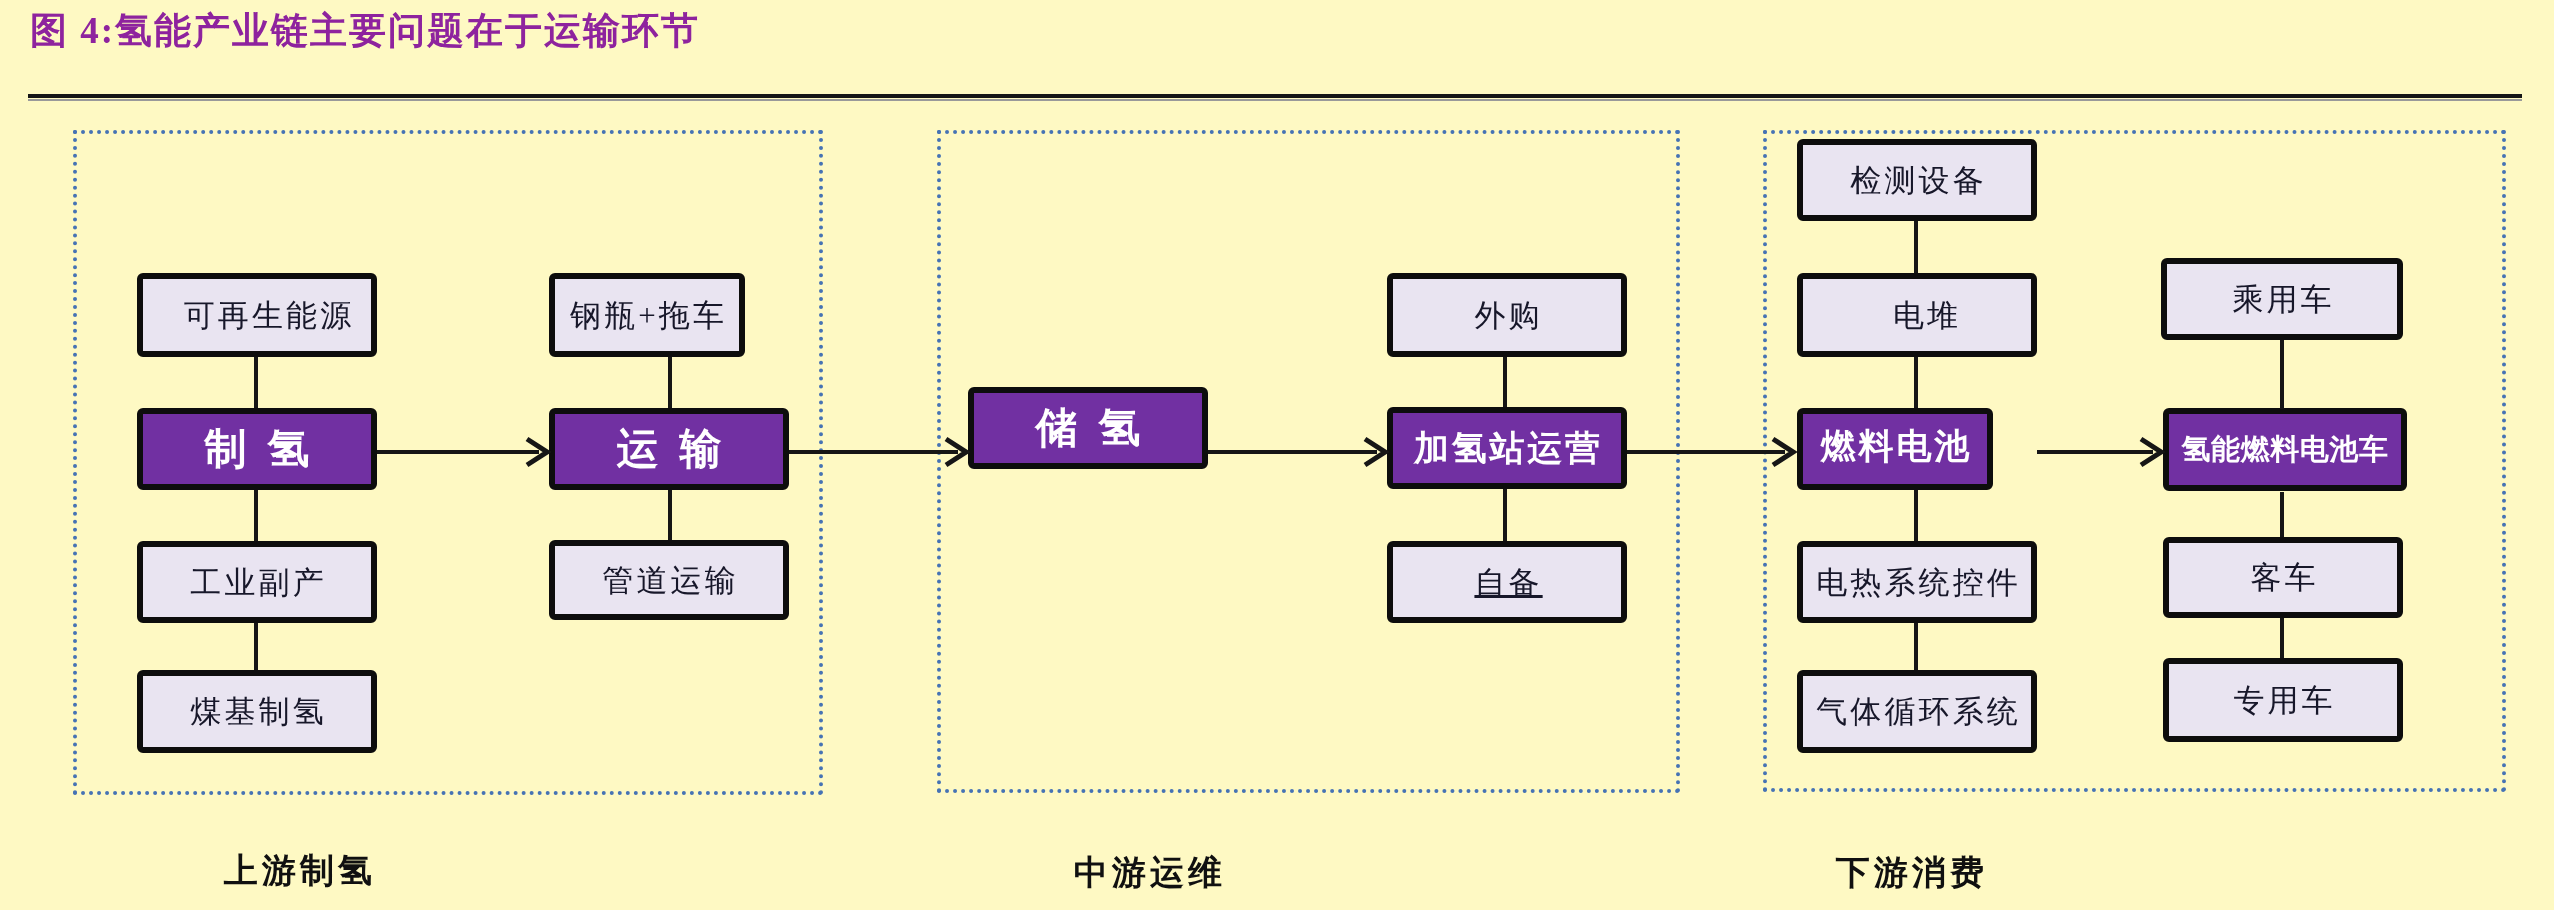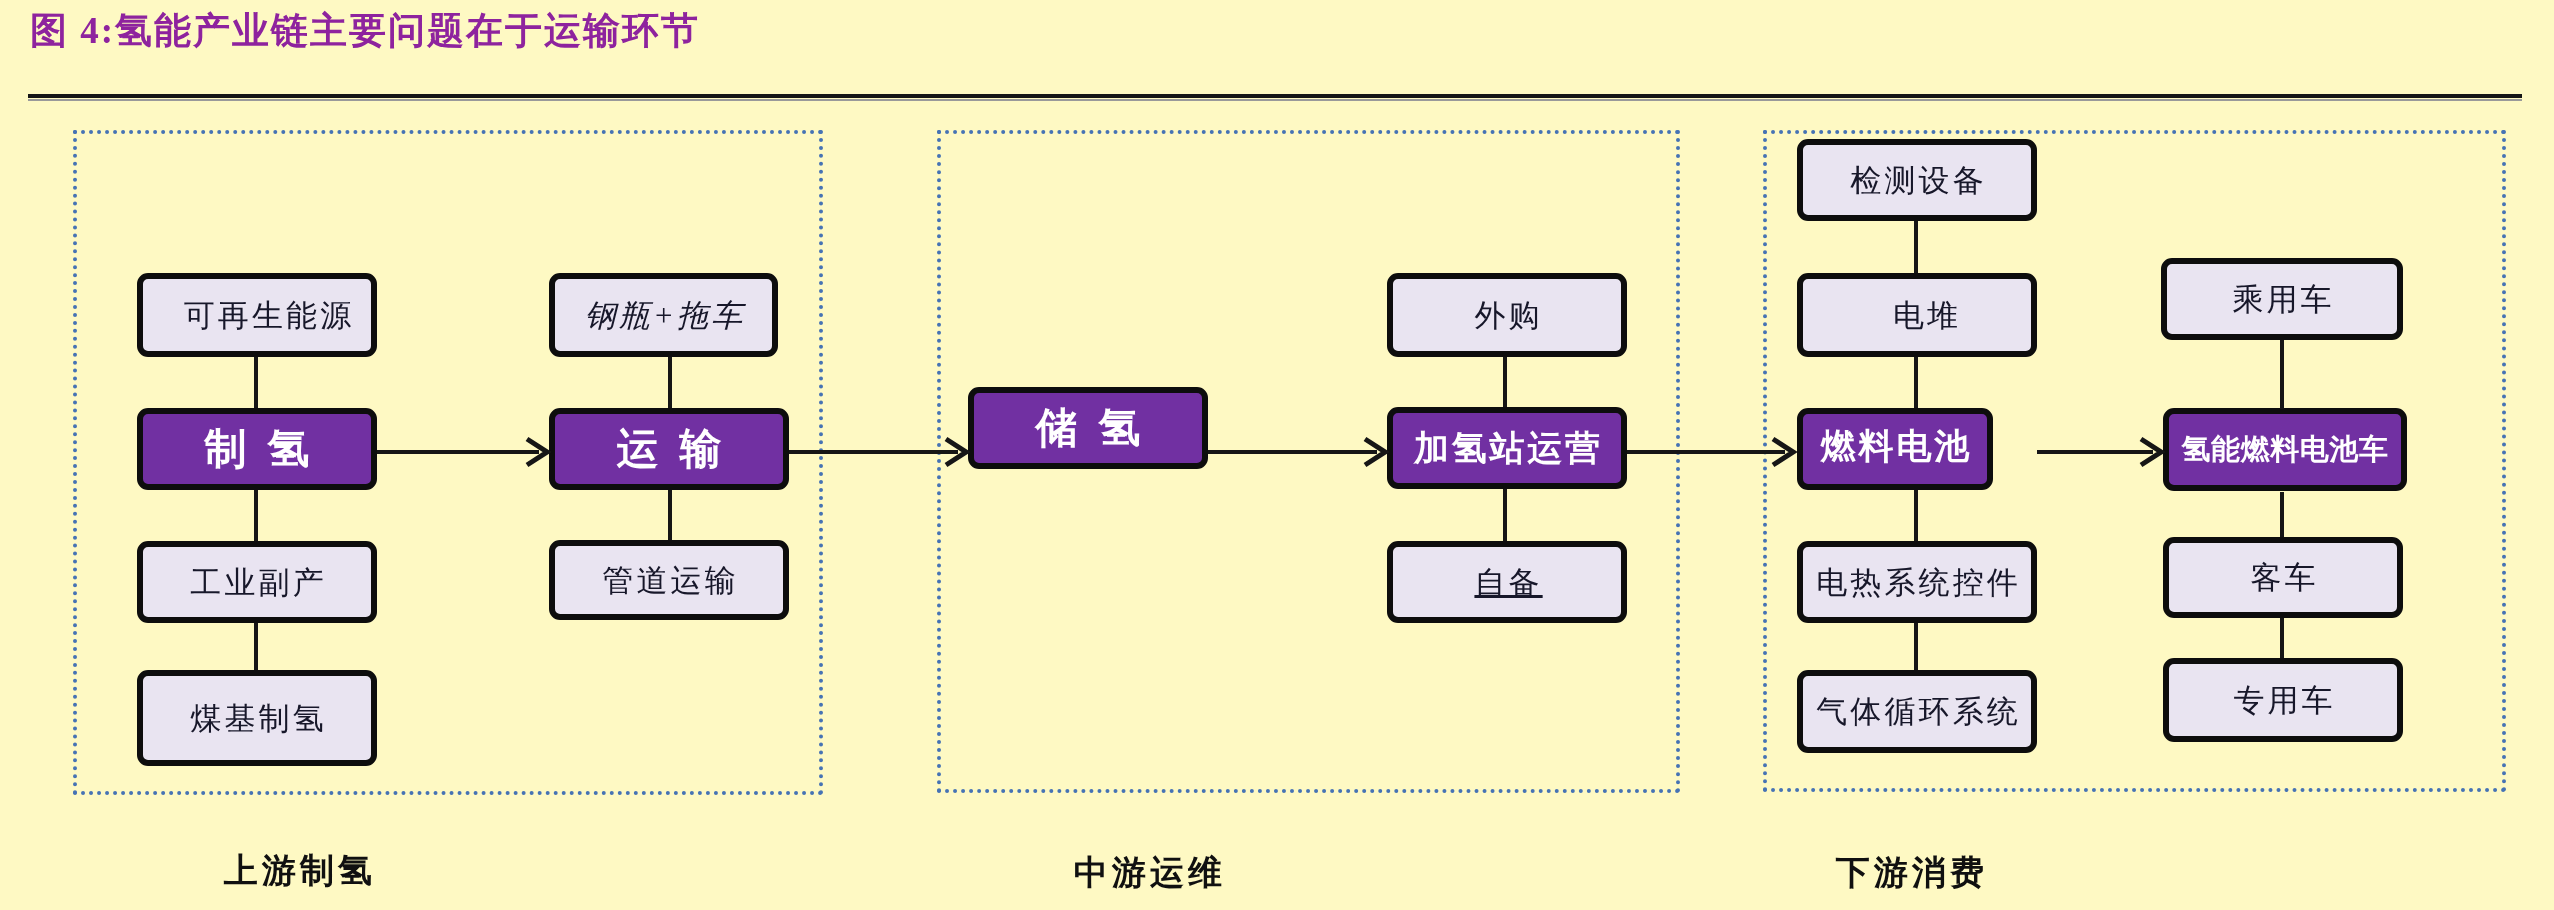--- a/index.html
+++ b/index.html
@@ -18,21 +18,21 @@
   }
   .divider-main{position:absolute;left:28px;top:94px;width:2494px;height:4px;background:#151515;}
   .divider-sub{position:absolute;left:28px;top:99px;width:2494px;height:2px;background:#9a9a9a;}
   .section-frame{
     position:absolute;box-sizing:border-box;
     border:4px dotted var(--dotted-border,#4673B4);
     background:transparent;
   }
   .node{
     position:absolute;box-sizing:border-box;
-    border:6px solid #0d0d0d;border-radius:11px;
+    border:6px solid #0d0d0d;border-radius:6px;
     display:flex;align-items:center;justify-content:center;
     white-space:nowrap;line-height:1;
   }
   .node.plain{
     background:var(--node-fill,#E9E4F1);
     color:#17172a;font-size:31px;letter-spacing:0.1em;padding-left:0.1em;
   }
   .node.primary{
     background:var(--primary,#7130A2);
     color:#ffffff;font-weight:bold;
@@ -57,26 +57,26 @@
 
   <div class="fig-title">图 4:氢能产业链主要问题在于运输环节</div>
   <div class="divider-main"></div>
   <div class="divider-sub"></div>
 
   <div class="section-frame" style="left:73px;top:130px;width:750px;height:665px;"></div>
   <div class="section-frame" style="left:937px;top:130px;width:743px;height:663px;"></div>
   <div class="section-frame" style="left:1763px;top:130px;width:743px;height:662px;"></div>
 
   <div class="node plain" style="left:137px;top:273px;width:240px;height:84px;padding-left:24px;">可再生能源</div>
-  <div class="node plain" style="left:549px;top:273px;width:229px;height:84px;font-style:italic;">钢瓶+拖车</div>
+  <div class="node plain" style="left:549px;top:273px;width:196px;height:84px;">钢瓶+拖车</div>
   <div class="node primary fs-lg" style="left:137px;top:408px;width:240px;height:82px;">制氢</div>
   <div class="node primary fs-lg accent-text" style="left:549px;top:408px;width:240px;height:82px;">运输</div>
   <div class="node plain" style="left:137px;top:541px;width:240px;height:82px;">工业副产</div>
   <div class="node plain" style="left:549px;top:540px;width:240px;height:80px;">管道运输</div>
-  <div class="node plain" style="left:137px;top:670px;width:240px;height:96px;">煤基制氢</div>
+  <div class="node plain" style="left:137px;top:670px;width:240px;height:83px;">煤基制氢</div>
 
   <div class="node primary fs-lg" style="left:968px;top:387px;width:240px;height:82px;text-align:right;">储氢</div>
   <div class="node plain" style="left:1387px;top:273px;width:240px;height:84px;font-family:Liberation Serif, serif;">外购</div>
   <div class="node primary fs-md" style="left:1387px;top:407px;width:240px;height:82px;">加氢站运营</div>
   <div class="node plain" style="left:1387px;top:541px;width:240px;height:82px;text-decoration:underline;">自备</div>
 
   <div class="node plain" style="left:1797px;top:139px;width:240px;height:82px;">检测设备</div>
   <div class="node plain" style="left:1797px;top:273px;width:240px;height:84px;padding-left:20px;">电堆</div>
   <div class="node primary fs-md" style="left:1797px;top:408px;width:196px;height:82px;font-family:Liberation Mono, monospace;">燃料电池</div>
   <div class="node plain" style="left:1797px;top:541px;width:240px;height:82px;">电热系统控件</div>

